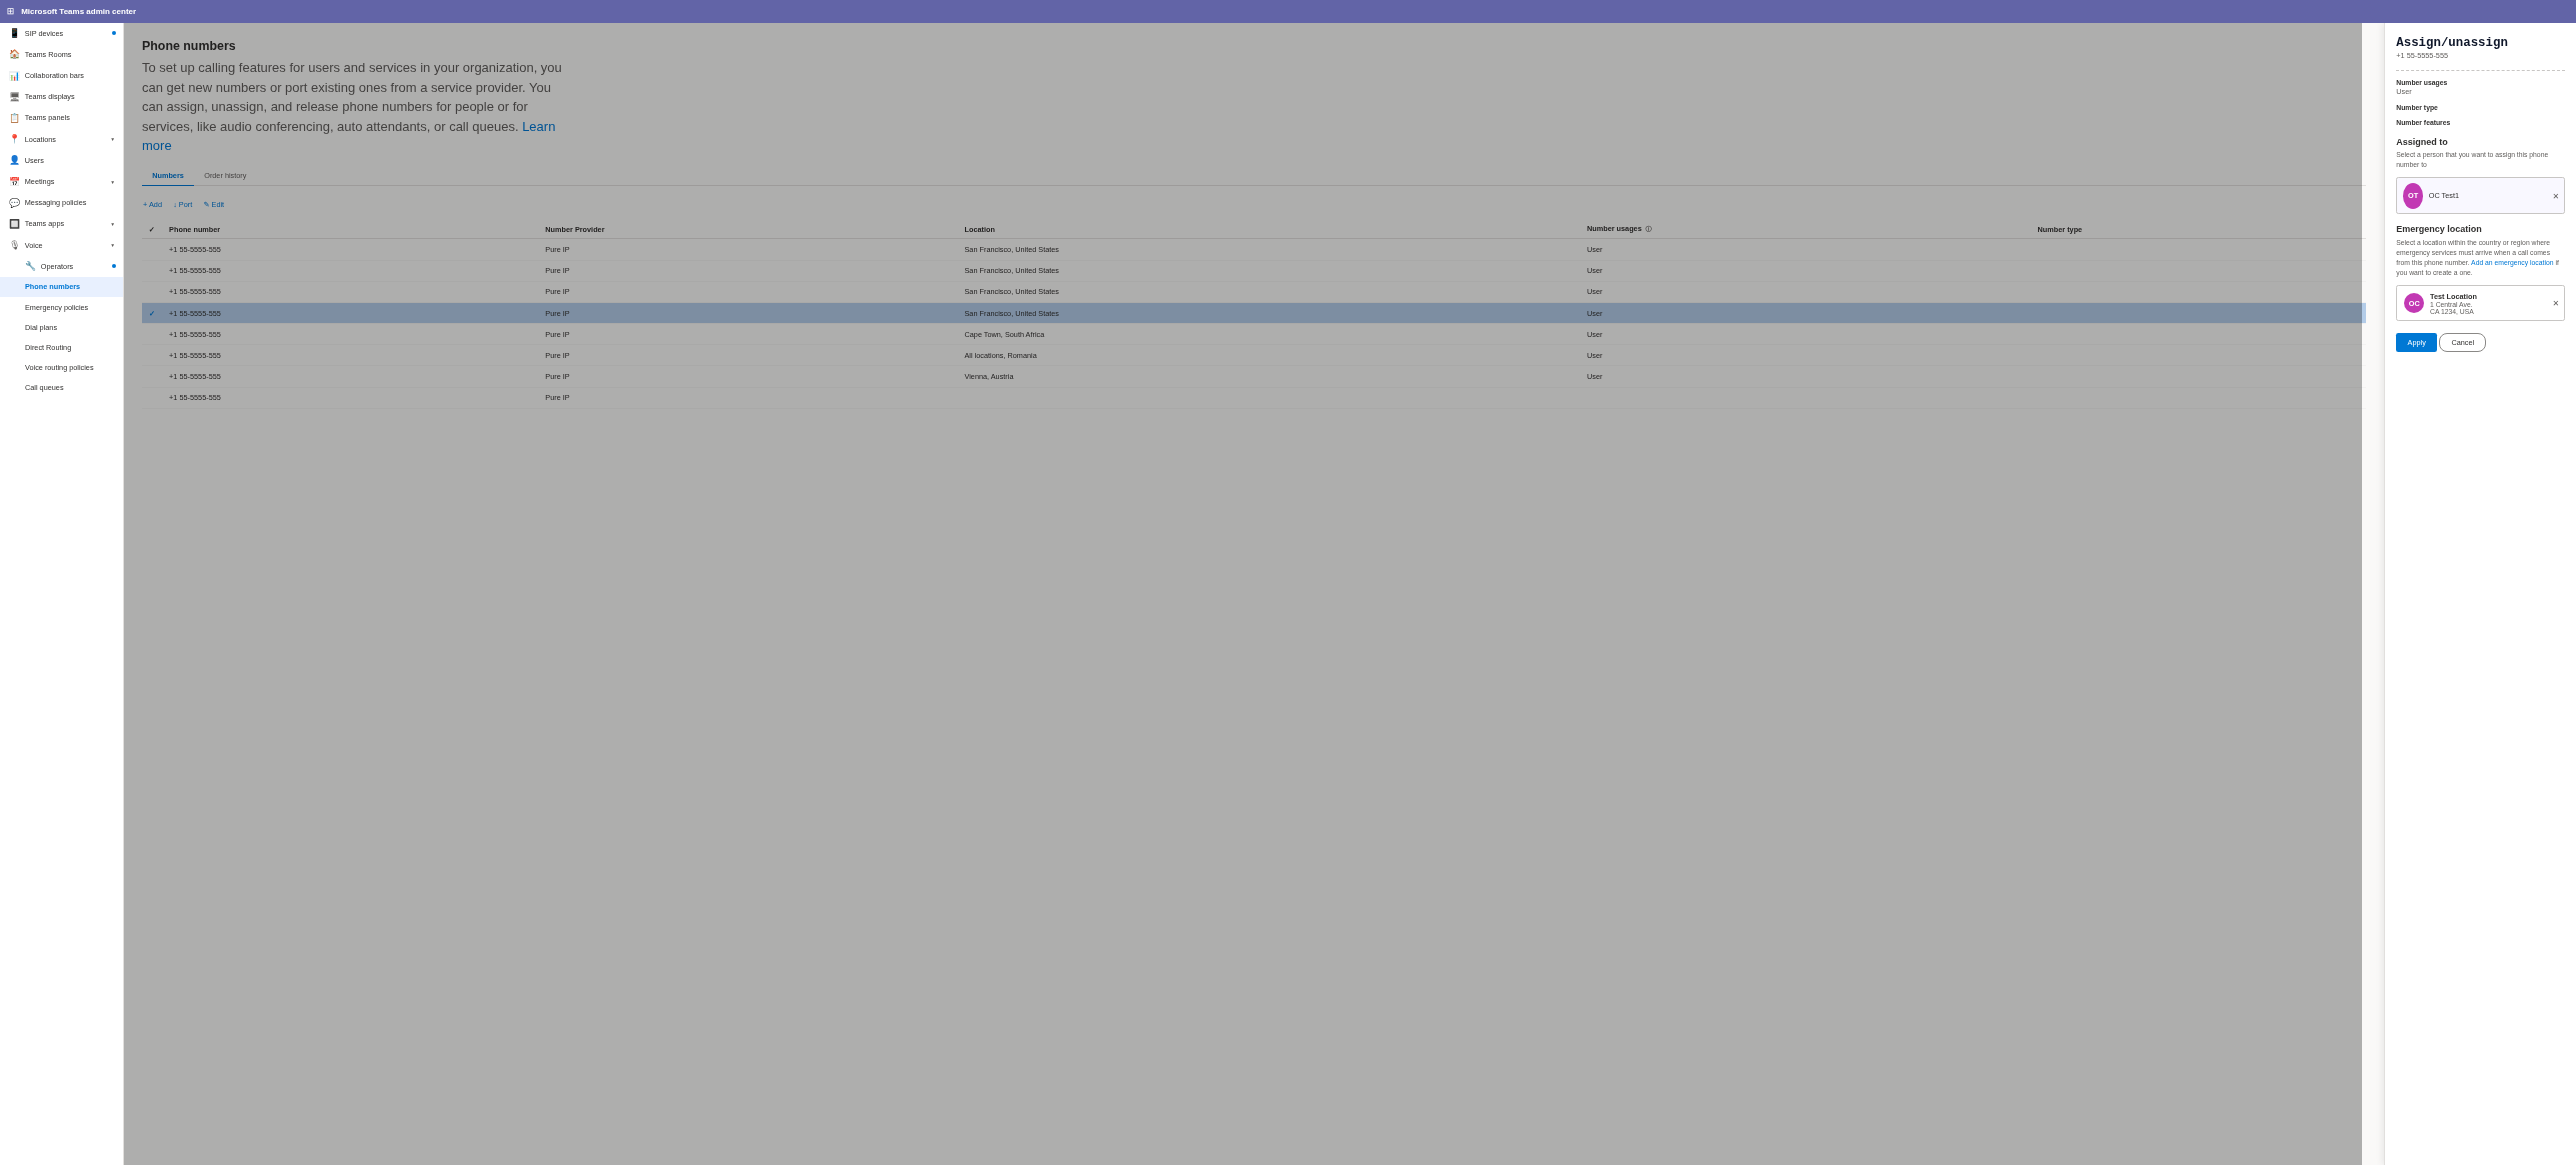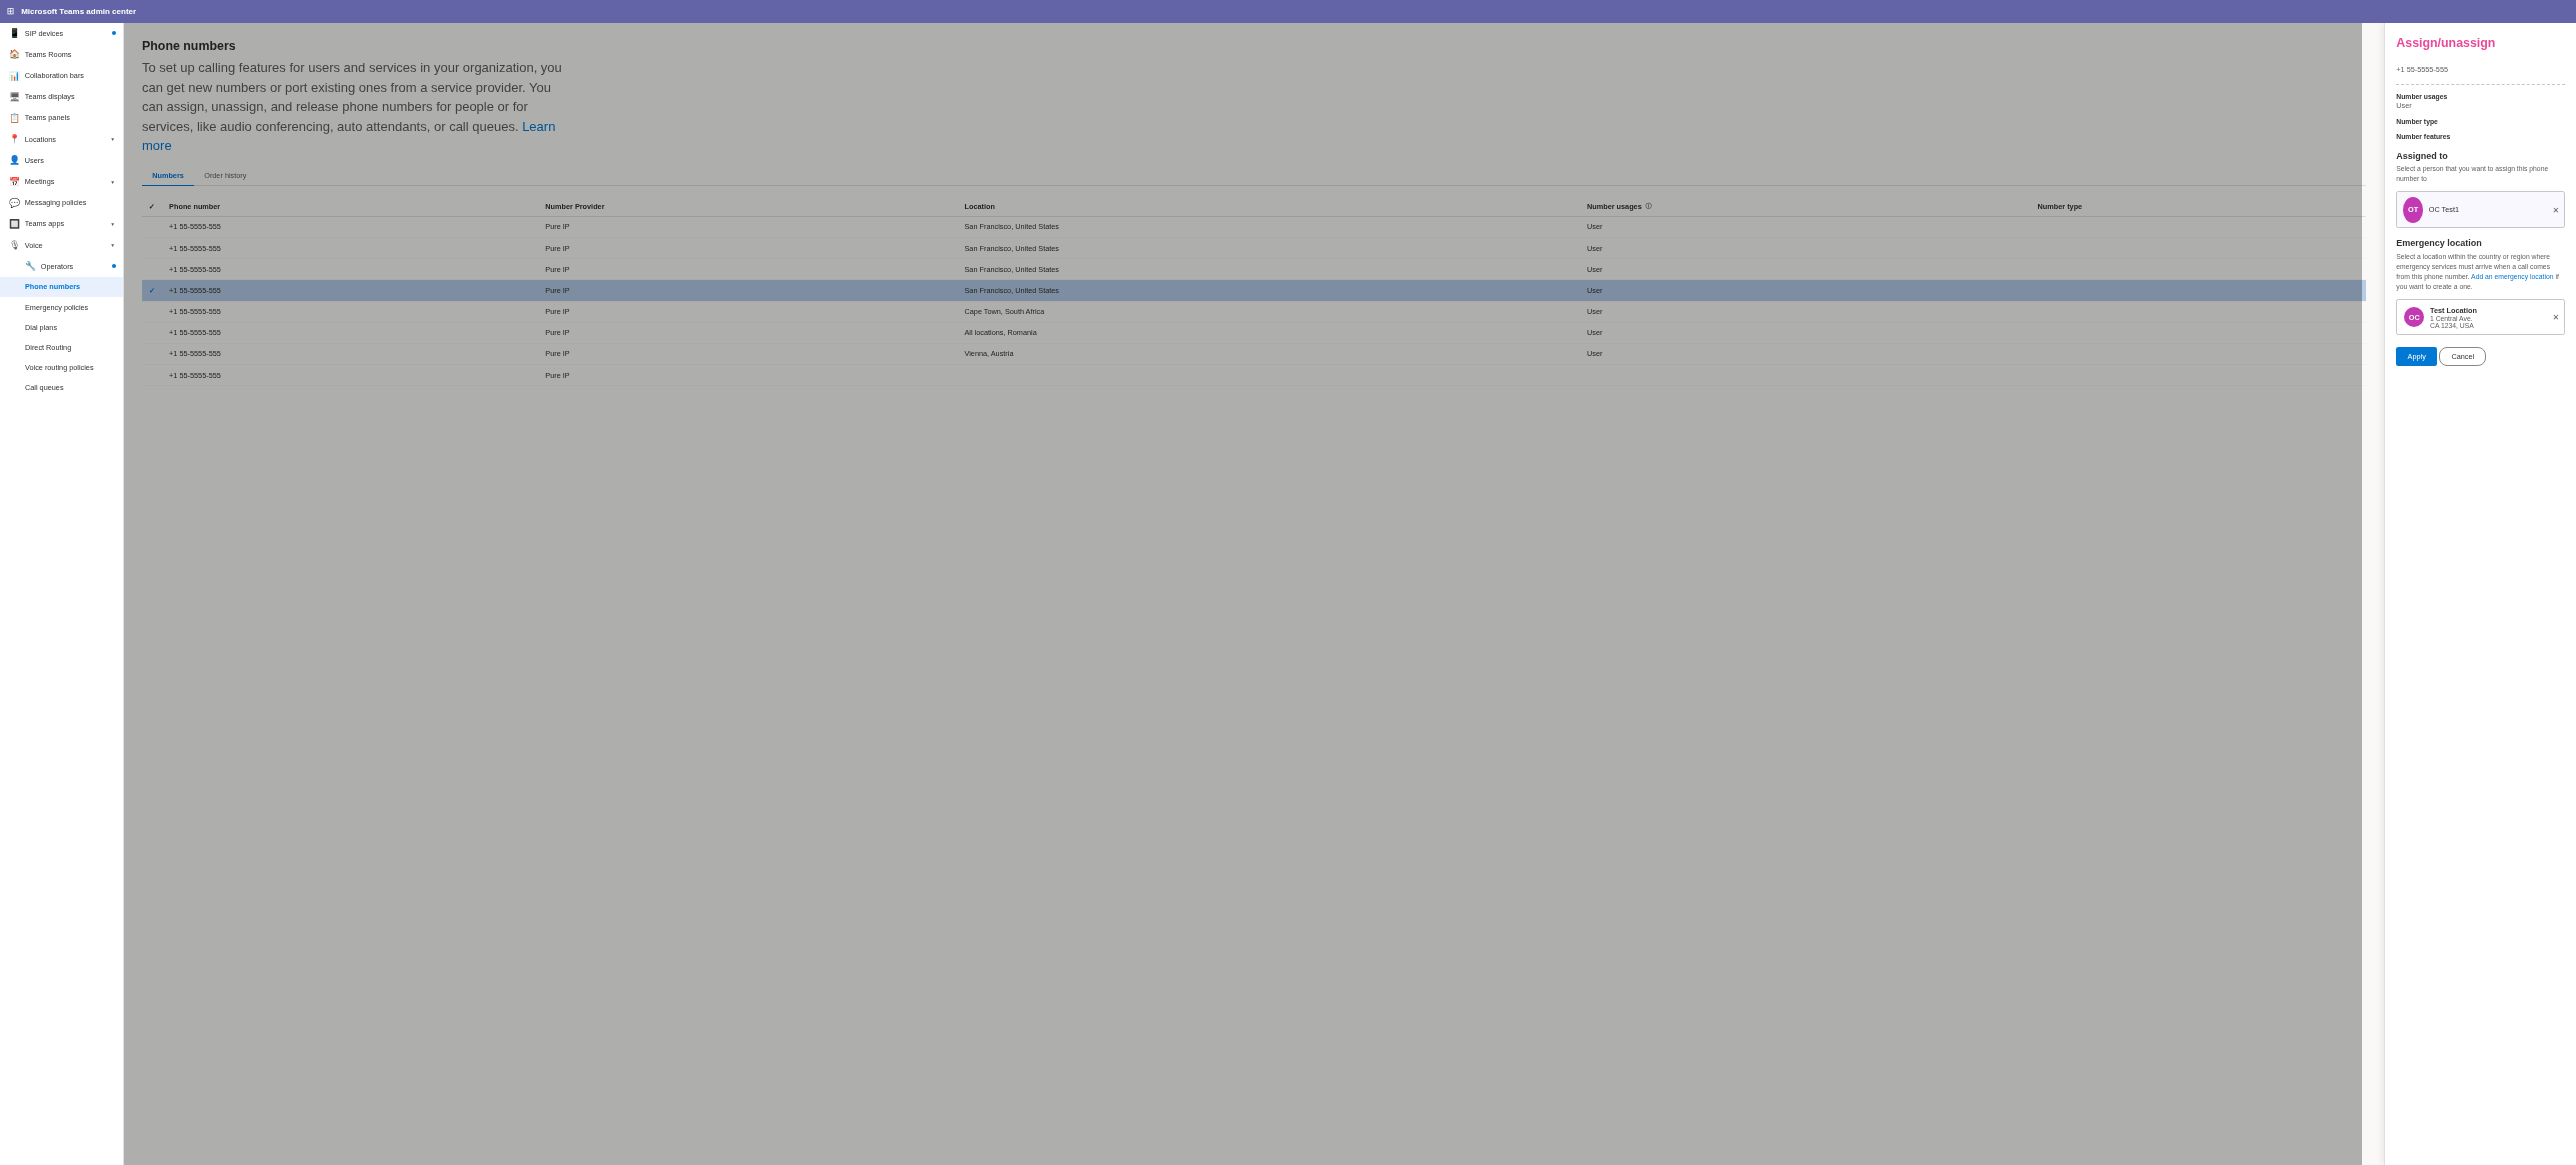--- a/index.html
+++ b/index.html
@@ -82,21 +82,21 @@
       pointer-events: none;
     }
 
     
     .side-panel {
       width: 192px; background: #fff; border-left: 0.6px solid #e1dfdd;
       margin-top: 22.6px; height: calc(100vh - 22.6px); overflow-y: auto;
       flex-shrink: 0; padding: 13.5px 11.3px; position: relative; z-index: 60;
       box-shadow: -2.3px 0 6.8px rgba(0,0,0,0.08);
     }
-    .panel-title { font-size: 12.4px; font-weight: 600; color: #ec4899; margin-bottom: 15px; }
+    .panel-title { font-size: 12.4px; font-weight: 600; color: #0f172a; margin-bottom: 1px; font-family: Liberation Mono, monospace; }
     .panel-subtitle { font-size: 7.3px; color: #605e5c; margin-bottom: 10.2px; }
     .panel-border-top { border-top: 0.6px dashed #c8c6c4; margin: 8px 0; padding-top: 8px; }
     .panel-field-label { font-size: 6.8px; font-weight: 600; color: #323130; margin-bottom: 1.1px; }
     .panel-field-value { font-size: 7.3px; color: #605e5c; margin-bottom: 8px; }
 
     .panel-section-title { font-size: 9px; font-weight: 600; color: #323130; margin: 10.2px 0 3.4px 0; }
     .panel-section-desc { font-size: 6.8px; color: #605e5c; margin-bottom: 6.8px; line-height: 1.5; }
     .panel-section-desc a { color: #0078d4; text-decoration: none; }
 
     
@@ -243,20 +243,25 @@
     <div class="page-desc">
       <span>To set up calling features for users and services in your organization, you can get new numbers or port existing ones from a service provider. You can assign, unassign, and release phone numbers for people or for services, like audio conferencing, auto attendants, or call queues.</span>
       <a href="#">Learn more</a>
     </div>
 
     <div class="tabs">
       <div class="tab active">Numbers</div>
       <div class="tab">Order history</div>
     </div>
 
+    <div class="toolbar">
+      <button class="toolbar-btn">+ Add</button>
+      <button class="toolbar-btn">↓ Port</button>
+      <button class="toolbar-btn">✎ Edit</button>
+    </div>
 
     <div class="table-wrap">
       <table>
         <thead>
           <tr>
             <th>✓</th>
             <th>Phone number</th>
             <th>Number Provider</th>
             <th>Location</th>
             <th>Number usages <span class="info-icon">ⓘ</span></th>

